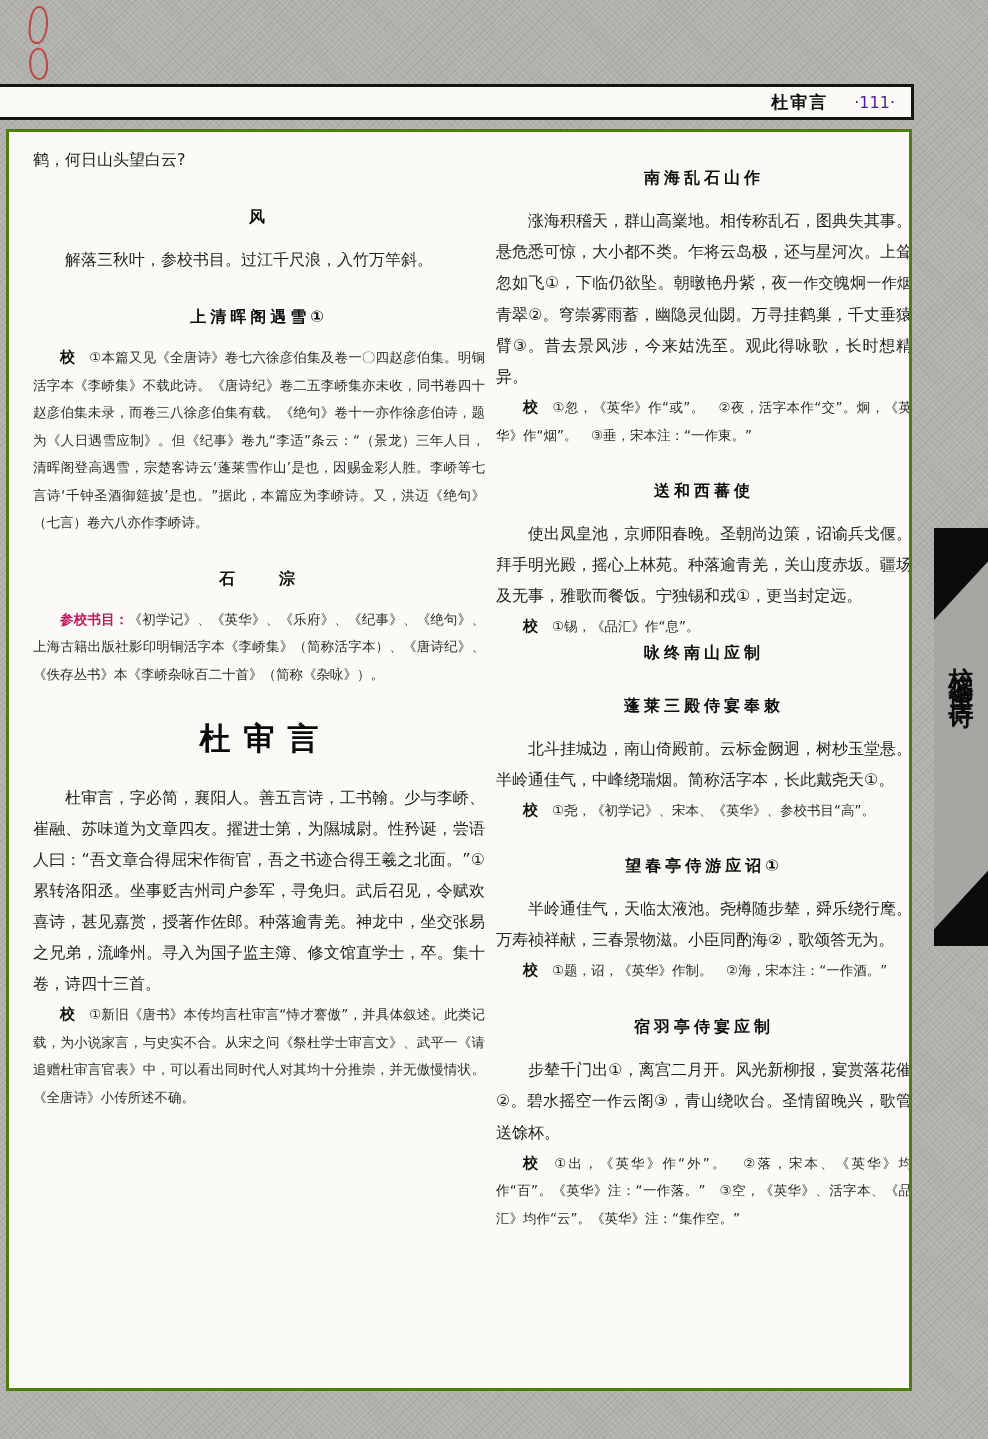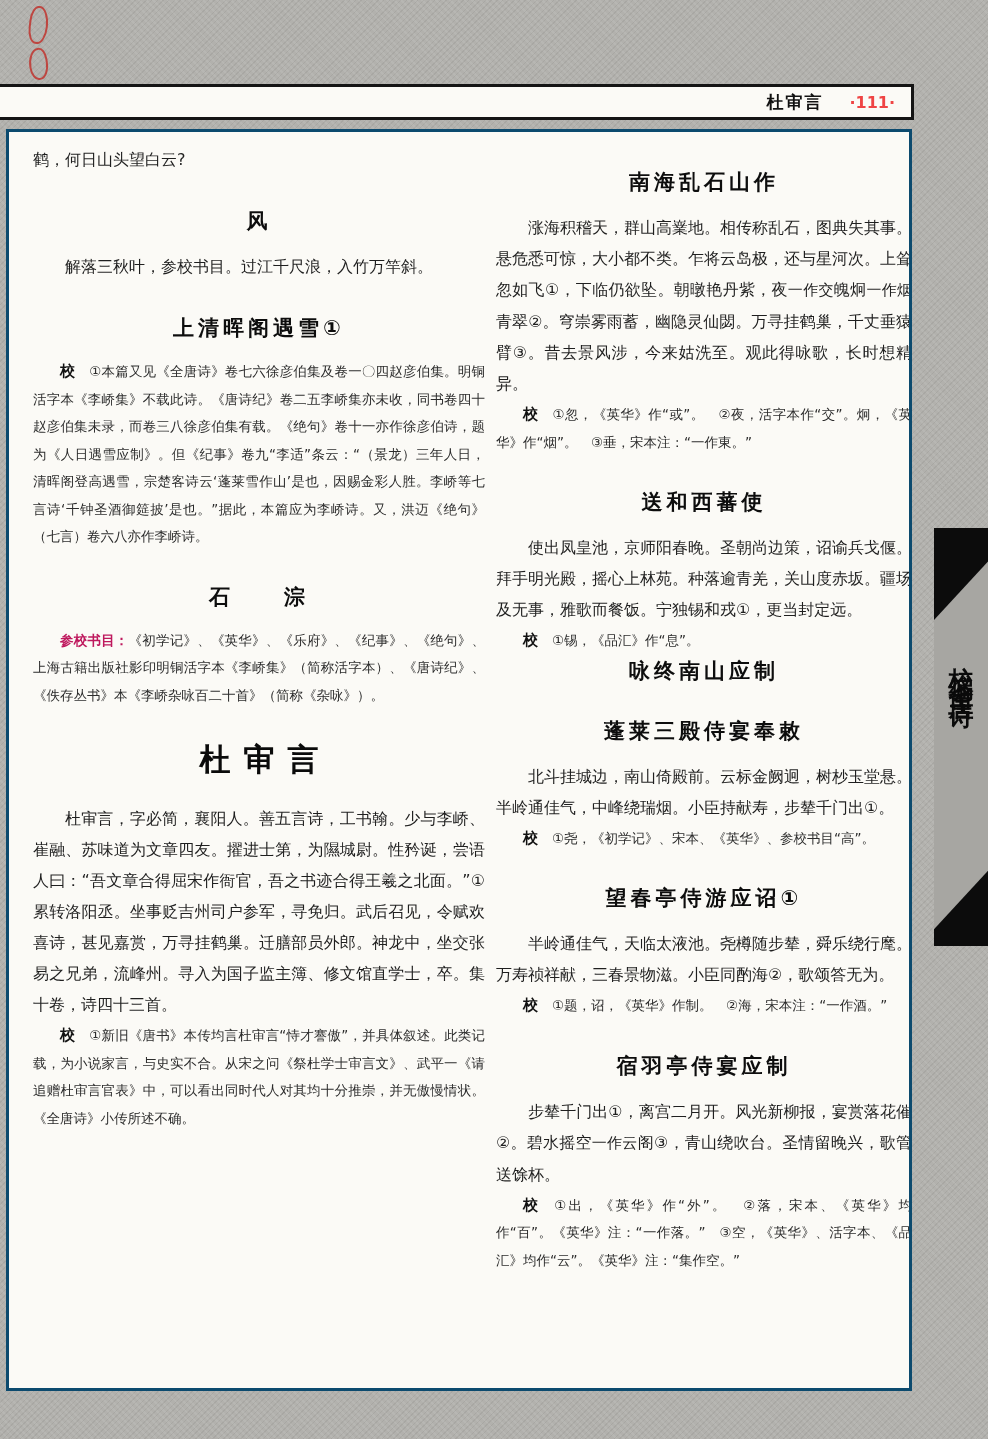--- a/index.html
+++ b/index.html
@@ -21,36 +21,36 @@
   }
   .red-marks i:nth-child(2){height:28px;transform:rotate(-9deg);border-radius:60% 40% 55% 45%;}
 
   .header-strip{
     position:absolute;top:84px;left:-6px;width:898px;height:30px;
     background:#fbfaf6;border:3px solid #141414;
     display:flex;justify-content:flex-end;align-items:center;
     padding-right:16px;
   }
   .h-title{font-size:17px;font-weight:600;letter-spacing:2px;color:#111;}
-  .h-page{font-size:16px;font-weight:700;margin-left:26px;color:#ef4444;}
+  .h-page{font-size:16px;font-weight:400;margin-left:26px;color:#4c1d95;}
 
   .main-box{
     position:absolute;top:129px;left:6px;width:906px;height:1262px;
-    background:#fbfaf6;border:3px solid #0c4a6e;box-sizing:border-box;
+    background:#fbfaf6;border:3px solid #4d7c0f;box-sizing:border-box;
     overflow:hidden;
   }
   .col{position:absolute;top:0;}
   .col-left{left:24px;top:8px;width:452px;}
   .col-right{left:487px;top:18px;width:416px;}
 
   .body{font-size:16px;line-height:31px;text-align:justify;margin:0;color:#1f1f1f;}
   .poem{text-indent:2em;}
   .carry{margin-top:4px;}
   .ptitle{
-    font-size:21px;font-weight:bold;color:#0d0d0d;text-align:center;
+    font-size:16px;font-weight:bold;color:#0d0d0d;text-align:center;
     letter-spacing:4px;margin:32px 0 16px;
   }
   .ptitle.tight-top{margin-top:18px;}
   .ptitle.second-line{margin-top:2px;}
   .notes{
     font-size:13.5px;line-height:27.5px;color:#2c2c2c;text-align:justify;
     text-indent:2em;margin:2px 0 0;
   }
   .notes-label{font-weight:bold;font-size:15px;margin-right:13px;letter-spacing:1px;color:#111;}
   .biblio-label{font-weight:bold;color:#be185d;}
@@ -97,36 +97,36 @@
     <h3 class="ptitle">风</h3>
     <p class="body poem">解落三秋叶，参校书目。过江千尺浪，入竹万竿斜。</p>
 
     <h3 class="ptitle">上清晖阁遇雪①</h3>
     <p class="notes"><b class="notes-label">校</b><span>①本篇又见《全唐诗》卷七六徐彦伯集及卷一〇四赵彦伯集。明铜活字本《李峤集》不载此诗。《唐诗纪》卷二五李峤集亦未收，同书卷四十赵彦伯集未录，而卷三八徐彦伯集有载。《绝句》卷十一亦作徐彦伯诗，题为《人日遇雪应制》。但《纪事》卷九“李适”条云：“（景龙）三年人日，清晖阁登高遇雪，宗楚客诗云‘蓬莱雪作山’是也，因赐金彩人胜。李峤等七言诗‘千钟圣酒御筵披’是也。”据此，本篇应为李峤诗。又，洪迈《绝句》（七言）卷六八亦作李峤诗。</span></p>
 
     <h3 class="ptitle">石　　淙</h3>
     <p class="notes"><b class="biblio-label">参校书目：</b><span>《初学记》、《英华》、《乐府》、《纪事》、《绝句》、上海古籍出版社影印明铜活字本《李峤集》（简称活字本）、《唐诗纪》、《佚存丛书》本《李峤杂咏百二十首》（简称《杂咏》）。</span></p>
 
     <h2 class="big-title">杜审言</h2>
-    <p class="body poem">杜审言，字必简，襄阳人。善五言诗，工书翰。少与李峤、崔融、苏味道为文章四友。擢进士第，为隰城尉。性矜诞，尝语人曰：“吾文章合得屈宋作衙官，吾之书迹合得王羲之北面。”①累转洛阳丞。坐事贬吉州司户参军，寻免归。武后召见，令赋欢喜诗，甚见嘉赏，万寻挂鹤巢。迁膳部员外郎。神龙中，坐交张易之兄弟，流峰州。寻入为国子监主簿、修文馆直学士，卒。集十卷，诗四十三首。</p>
+    <p class="body poem">杜审言，字必简，襄阳人。善五言诗，工书翰。少与李峤、崔融、苏味道为文章四友。擢进士第，为隰城尉。性矜诞，尝语人曰：“吾文章合得屈宋作衙官，吾之书迹合得王羲之北面。”①累转洛阳丞。坐事贬吉州司户参军，寻免归。武后召见，令赋欢喜诗，甚见嘉赏，授著作佐郎。种落逾青羌。神龙中，坐交张易之兄弟，流峰州。寻入为国子监主簿、修文馆直学士，卒。集十卷，诗四十三首。</p>
     <p class="notes"><b class="notes-label">校</b><span>①新旧《唐书》本传均言杜审言“恃才謇傲”，并具体叙述。此类记载，为小说家言，与史实不合。从宋之问《祭杜学士审言文》、武平一《请追赠杜审言官表》中，可以看出同时代人对其均十分推崇，并无傲慢情状。《全唐诗》小传所述不确。</span></p>
   </div>
 
   <div class="col col-right">
     <h3 class="ptitle tight-top">南海乱石山作</h3>
     <p class="body poem"><span>涨海积稽天，群山高嶪地。相传称乱石，图典失其事。悬危悉可惊，大小都不类。乍将云岛极，还与星河次。上耸忽如飞①，下临仍欲坠。朝暾艳丹紫，夜</span><span class="sm">一作交</span><span>魄炯</span><span class="sm">一作烟</span><span>青翠②。穹崇雾雨蓄，幽隐灵仙閟。万寻挂鹤巢，千丈垂猿臂③。昔去景风涉，今来姑洗至。观此得咏歌，长时想精异。</span></p>
     <p class="notes"><b class="notes-label">校</b><span>①忽，《英华》作“或”。　②夜，活字本作“交”。炯，《英华》作“烟”。　③垂，宋本注：“一作東。”</span></p>
 
     <h3 class="ptitle">送和西蕃使</h3>
     <p class="body poem">使出凤皇池，京师阳春晚。圣朝尚边策，诏谕兵戈偃。拜手明光殿，摇心上林苑。种落逾青羌，关山度赤坂。疆场及无事，雅歌而餐饭。宁独锡和戎①，更当封定远。</p>
     <p class="notes"><b class="notes-label">校</b><span>①锡，《品汇》作“息”。</span></p>
 
     <h3 class="ptitle second-line">咏终南山应制</h3>
     <h3 class="ptitle">蓬莱三殿侍宴奉敕</h3>
-    <p class="body poem">北斗挂城边，南山倚殿前。云标金阙迥，树杪玉堂悬。半岭通佳气，中峰绕瑞烟。小臣持献寿，步辇千门出①。</p>
+    <p class="body poem">北斗挂城边，南山倚殿前。云标金阙迥，树杪玉堂悬。半岭通佳气，中峰绕瑞烟。简称活字本，长此戴尧天①。</p>
     <p class="notes"><b class="notes-label">校</b><span>①尧，《初学记》、宋本、《英华》、参校书目“高”。</span></p>
 
     <h3 class="ptitle">望春亭侍游应诏①</h3>
     <p class="body poem">半岭通佳气，天临太液池。尧樽随步辇，舜乐绕行麾。万寿祯祥献，三春景物滋。小臣同酌海②，歌颂答无为。</p>
     <p class="notes"><b class="notes-label">校</b><span>①题，诏，《英华》作制。　②海，宋本注：“一作酒。”</span></p>
 
     <h3 class="ptitle">宿羽亭侍宴应制</h3>
     <p class="body poem"><span>步辇千门出①，离宫二月开。风光新柳报，宴赏落花催②。碧水摇空</span><span class="sm">一作云</span><span>阁③，青山绕吹台。圣情留晚兴，歌管送馀杯。</span></p>
     <p class="notes"><b class="notes-label">校</b><span>①出，《英华》作“外”。　②落，宋本、《英华》均作“百”。《英华》注：“一作落。”　③空，《英华》、活字本、《品汇》均作“云”。《英华》注：“集作空。”</span></p>
   </div>

